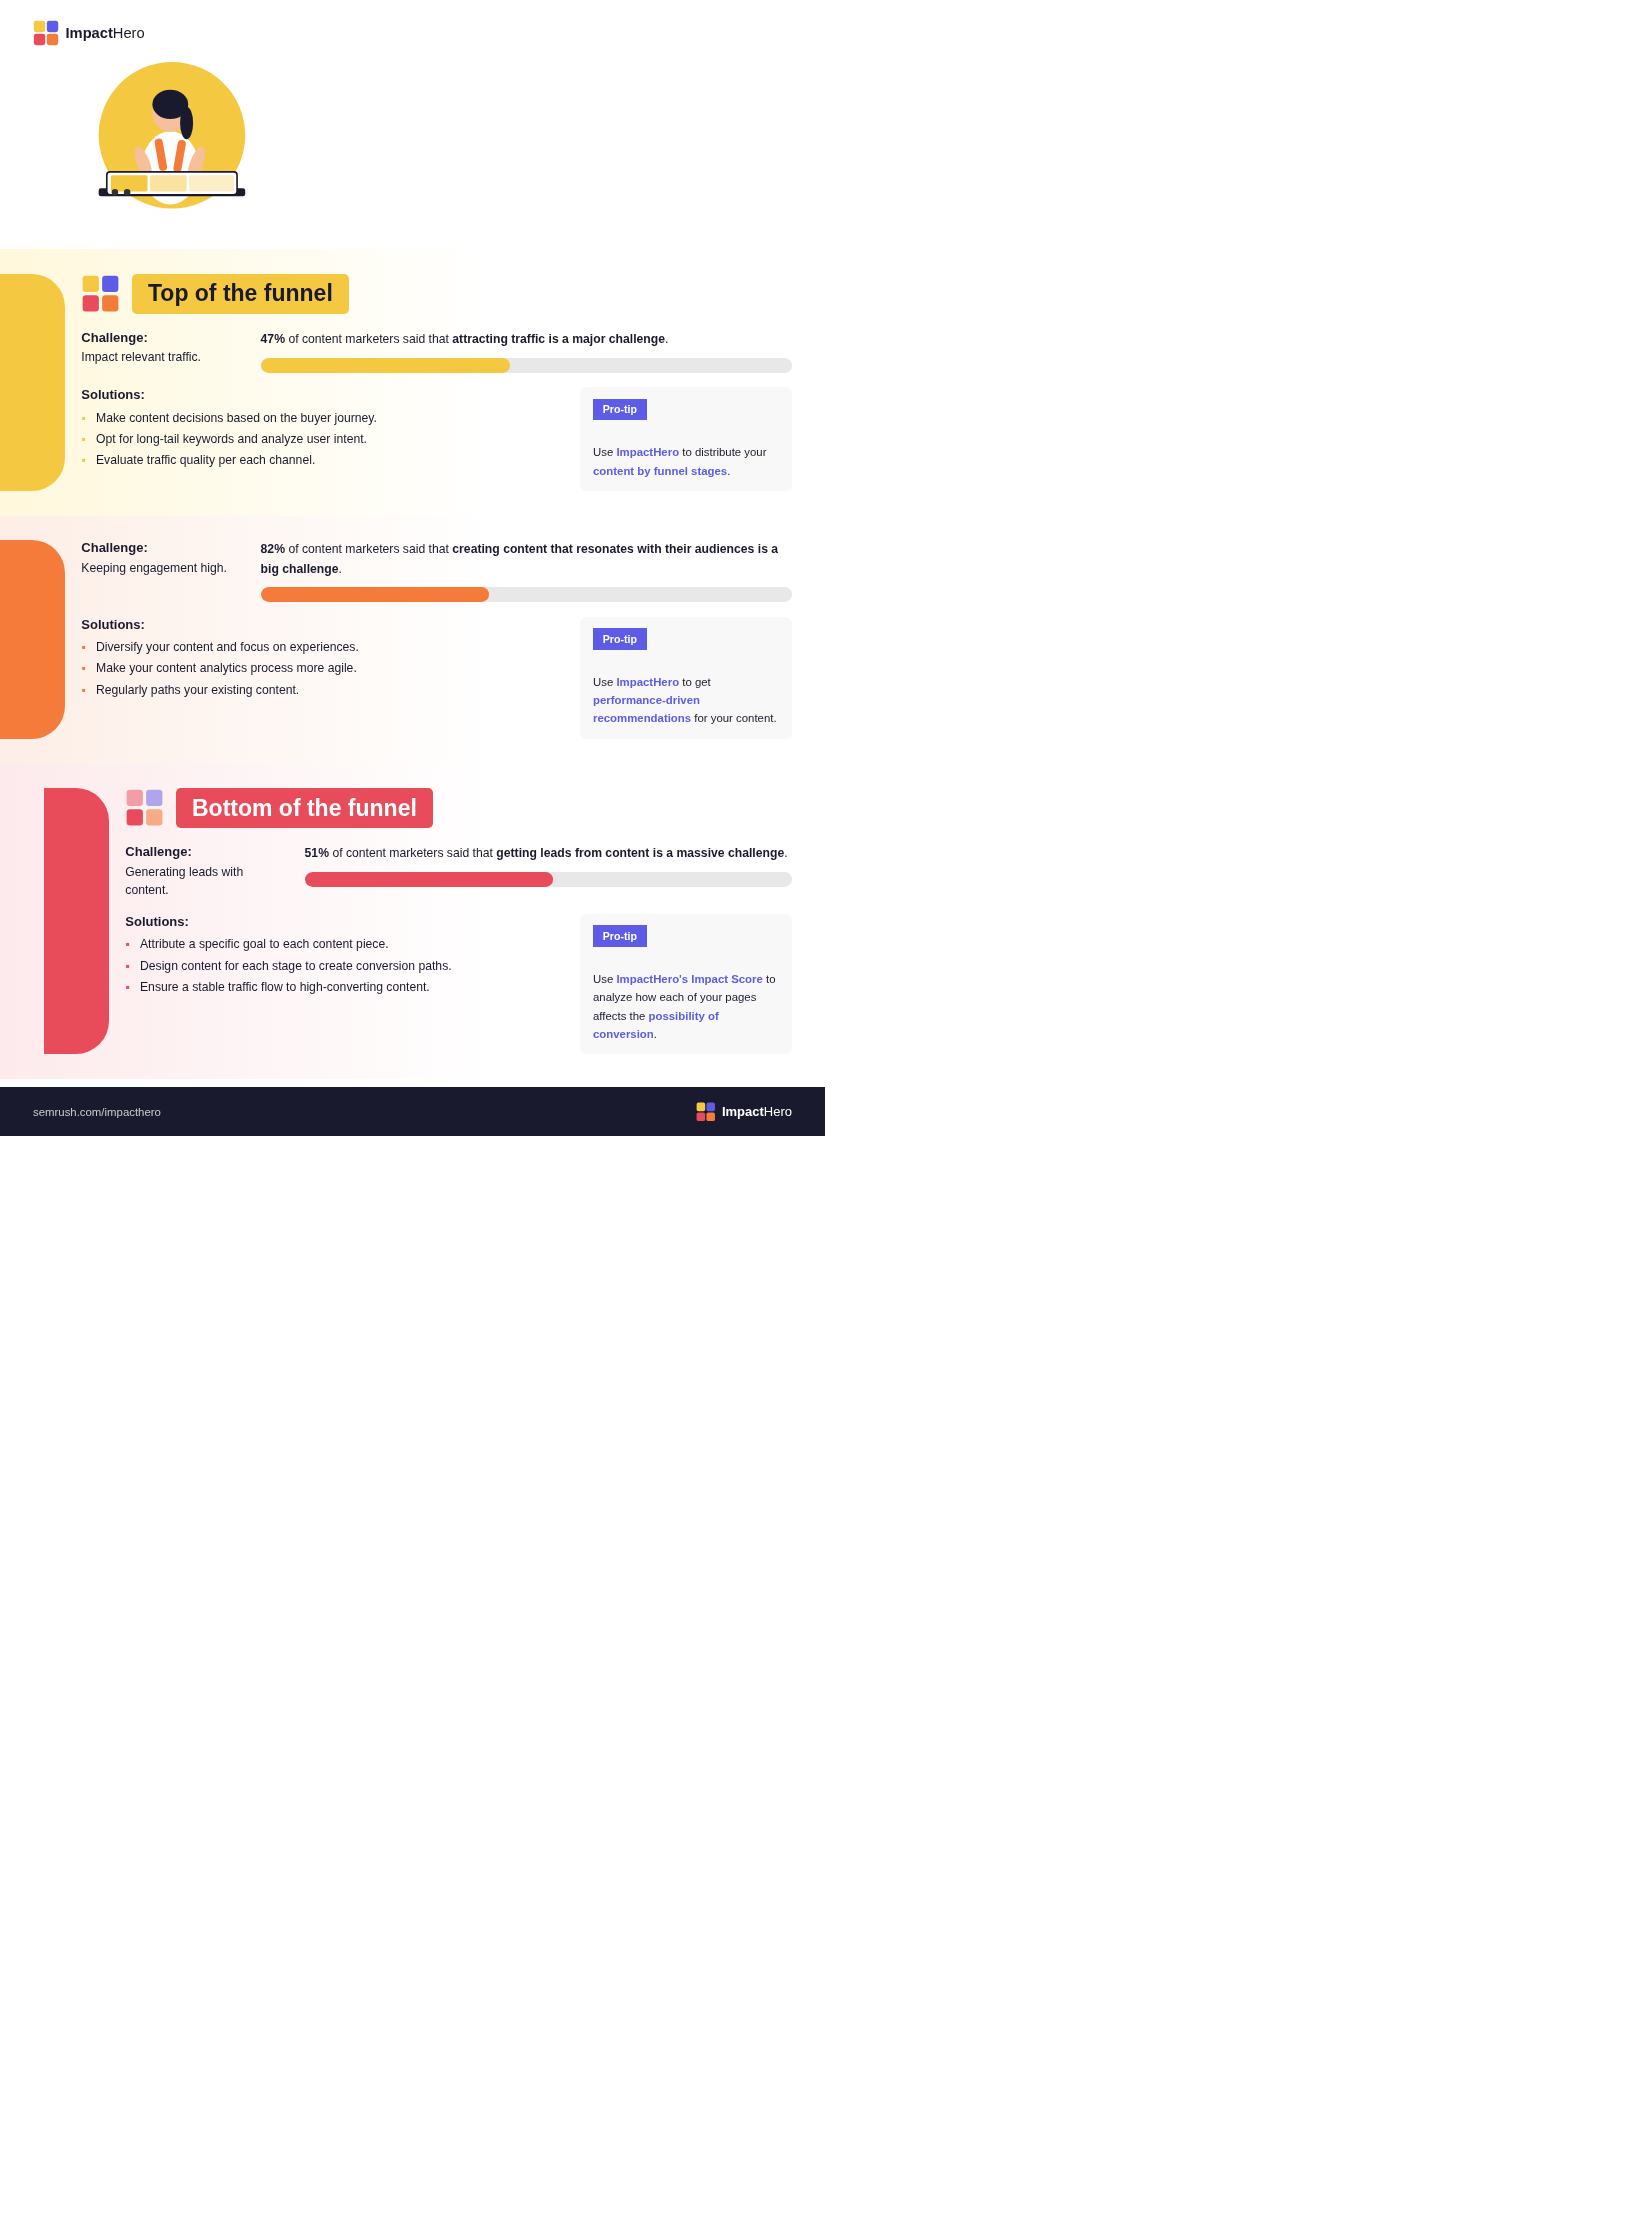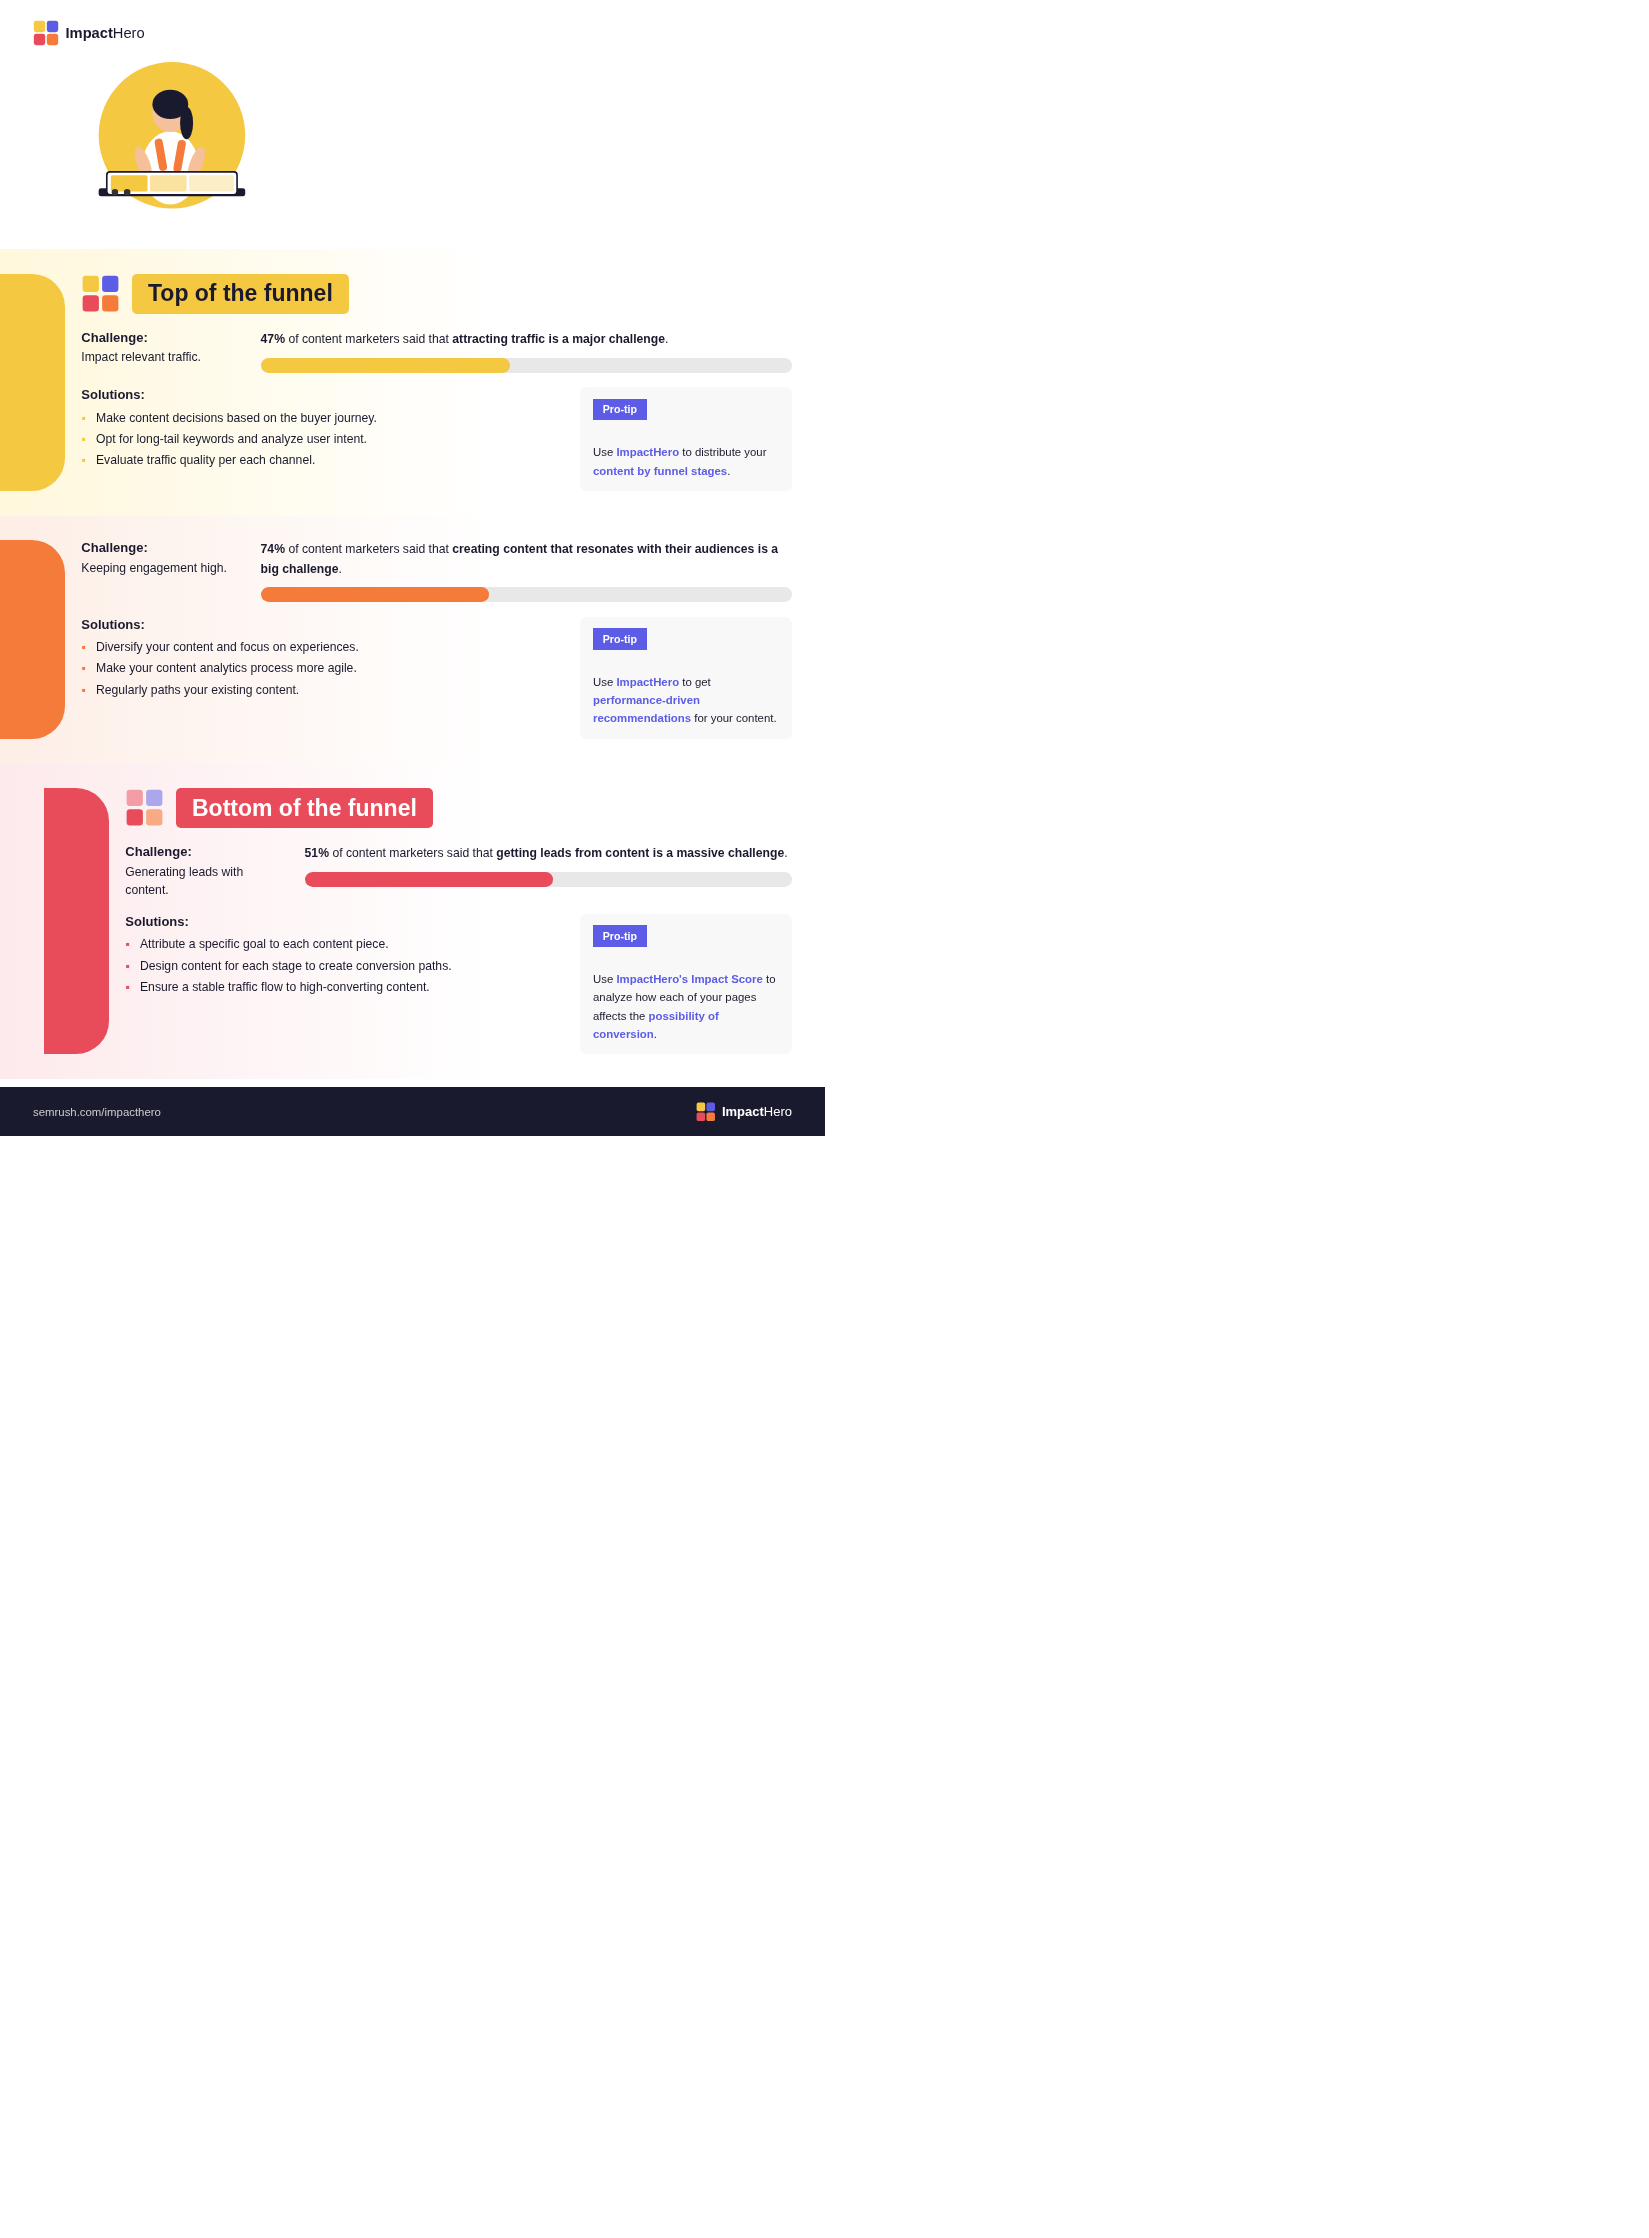--- a/index.html
+++ b/index.html
@@ -345,21 +345,21 @@
   <div class="side-bar-middle"></div>
   <div class="content">
 
     <div class="two-col">
       <div>
         <div class="challenge-label">Challenge:</div>
         <div class="challenge-text">Keeping engagement high.</div>
       </div>
       <div>
         <div class="stat-text">
-          <strong>74%</strong> of content marketers said that <strong>creating content that resonates with their audiences is a big challenge</strong>.
+          <strong>82%</strong> of content marketers said that <strong>creating content that resonates with their audiences is a big challenge</strong>.
         </div>
         <div class="progress-bar-container">
           <div class="progress-bar-fill middle-bar"></div>
         </div>
       </div>
     </div>
 
     <div class="solutions-protip">
       <div>
         <div class="solutions-label">Solutions:</div>

